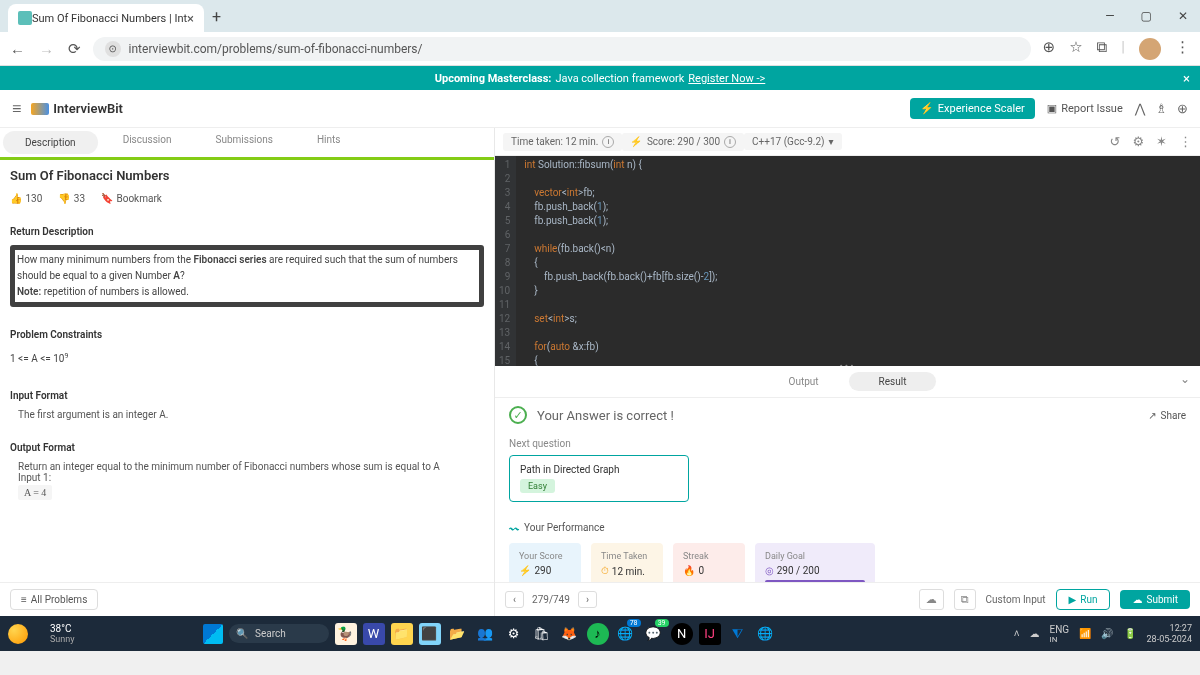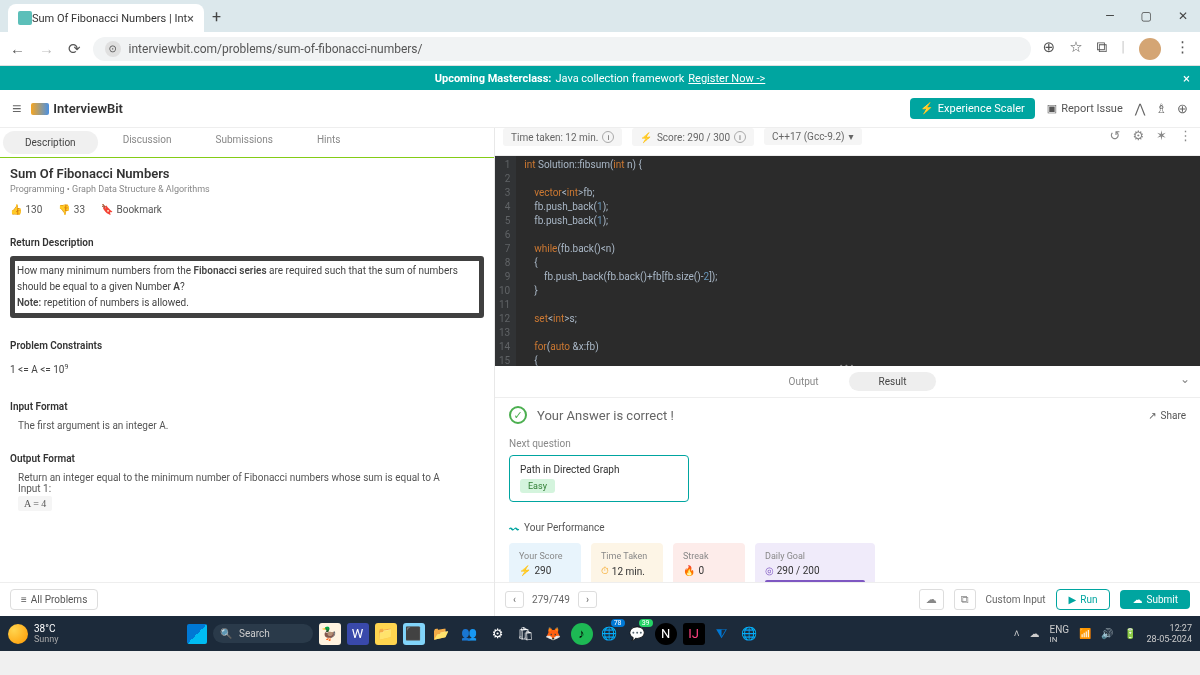--- a/index.html
+++ b/index.html
@@ -34,40 +34,40 @@
 .header-right{margin-left:auto;display:flex;align-items:center;gap:12px}
 .exp-scaler{background:#00a5a0;color:#fff;padding:4px 10px;border-radius:4px;font-size:11px;cursor:pointer;display:flex;align-items:center;gap:4px}
 .report{font-size:11px;color:#555;display:flex;align-items:center;gap:4px;cursor:pointer}
 .header-icons{display:flex;gap:10px;color:#666;font-size:13px}
 .header-icons span{cursor:pointer}
 
 .main{height:488px;display:flex}
 .left{width:495px;background:#fff;display:flex;flex-direction:column;border-right:1px solid #e8e8e8}
 .right{flex:1;display:flex;flex-direction:column;background:#fff}
 
-.ltabs{display:flex;border-bottom:1px solid #84cc16}
+.ltabs{display:flex;border-bottom:3px solid #84cc16}
 .ltab{padding:6px 22px;font-size:10px;color:#888;cursor:pointer}
 .ltab.active{background:#f0f0f0;border-radius:12px;color:#444;margin:3px}
 .lcontent{flex:1;overflow-y:auto;padding:8px 10px}
 .ptitle{font-size:13px;font-weight:600;color:#333}
 .pcrumb{font-size:9px;color:#888;margin-top:3px}
 .badges{display:flex;gap:10px;align-items:center;margin-top:10px}
 .badge{background:#fde8cc;color:#b97309;padding:3px 10px;border-radius:3px;font-size:10px}
 .success{font-size:10px;color:#666}
 .stats{display:flex;gap:16px;margin-top:10px;font-size:10px;color:#555}
 .stats span{cursor:pointer;display:flex;align-items:center;gap:3px}
 .section-title{font-size:10px;font-weight:600;color:#333;margin-top:22px;margin-bottom:8px}
 .desc-box{border:5px solid #404040;padding:2px;border-radius:3px;font-size:10px;color:#444;line-height:1.6}
 .desc-box b{font-weight:600}
 .constraint{font-size:10px;padding:4px 0;color:#444}
 .constraint sup{font-size:7px}
 .iotext{font-size:10px;color:#555;padding-left:8px}
 .code-inline{background:#f5f5f5;padding:2px 6px;font-family:Liberation Serif, serif;border-radius:2px}
 
-.rtop{height:28px;display:flex;align-items:flex-start;padding:0 8px;gap:10px;border-bottom:1px solid #eee;font-size:10px;color:#666}
+.rtop{height:28px;display:flex;align-items:center;padding:0 8px;border-bottom:1px solid #eee;font-size:10px;color:#666}
 .rtop .pill{background:#f5f5f5;padding:3px 8px;border-radius:3px;display:flex;align-items:center;gap:4px}
 .rtop .pill .info{width:12px;height:12px;border:1px solid #aaa;border-radius:50%;display:flex;align-items:center;justify-content:center;font-size:8px}
 .rtop-right{margin-left:auto;display:flex;gap:12px;color:#888;font-size:13px}
 .rtop-right span{cursor:pointer}
 
 .editor{flex:0 0 210px;background:#2b2b2b;color:#a9b7c6;font-family:Consolas,monospace;font-size:10px;overflow:hidden;position:relative;display:flex}
 .gutter{background:#313335;color:#606366;text-align:right;padding:2px 6px 2px 4px;user-select:none;line-height:14px}
 .code{padding:2px 8px;line-height:14px;white-space:pre}
 .kw{color:#cc7832}
 .num{color:#6897bb}
@@ -104,21 +104,21 @@
 .rbottom{height:34px;border-top:1px solid #eee;display:flex;align-items:center;padding:0 10px;gap:8px}
 .pager{display:flex;align-items:center;gap:8px;font-size:10px;color:#666}
 .pagebtn{border:1px solid #ddd;padding:2px 7px;border-radius:3px;cursor:pointer}
 .rbottom-right{margin-left:auto;display:flex;align-items:center;gap:10px}
 .rbottom-right .ricon{color:#888;border:1px solid #ddd;padding:3px 6px;border-radius:3px;font-size:11px;cursor:pointer}
 .ci{font-size:10px;color:#666;cursor:pointer}
 .runbtn{border:1px solid #00a5a0;color:#00a5a0;padding:4px 12px;border-radius:4px;font-size:10px;display:flex;align-items:center;gap:4px;cursor:pointer}
 .submitbtn{background:#00a5a0;color:#fff;padding:4px 12px;border-radius:4px;font-size:10px;display:flex;align-items:center;gap:4px;cursor:pointer}
 
 .taskbar{height:35px;background:#1c2a3a;display:flex;align-items:center;padding:0 8px;color:#fff;font-size:10px;gap:8px}
-.weather{display:flex;align-items:flex-end;gap:6px}
+.weather{display:flex;align-items:flex-end;gap:22px}
 .weather .wicon{width:20px;height:20px;background:radial-gradient(circle at 30% 30%,#ffd54f,#ff9800);border-radius:50%}
 .tb-center{margin-left:120px;display:flex;align-items:center;gap:6px}
 .tb-start{width:20px;height:20px;background:linear-gradient(135deg,#0078d4 0%,#0078d4 50%,#00bcf2 50%);border-radius:2px;cursor:pointer}
 .tb-search{background:#2a3a4a;border-radius:14px;padding:4px 12px 4px 8px;display:flex;align-items:center;gap:6px;color:#ccc;width:100px}
 .tb-icon{width:22px;height:22px;border-radius:3px;cursor:pointer;display:flex;align-items:center;justify-content:center;font-size:13px}
 .tb-right{margin-left:auto;display:flex;align-items:center;gap:10px;color:#ccc}
 .tb-right .sys{cursor:pointer}
 .clock{text-align:right;font-size:9px;line-height:1.2}
 </style>
 </head>
@@ -192,21 +192,20 @@
 
   <div class="left">
     <div class="ltabs">
       <div class="ltab active">Description</div>
       <div class="ltab">Discussion</div>
       <div class="ltab">Submissions</div>
       <div class="ltab">Hints</div>
     </div>
     <div class="lcontent">
       <div class="ptitle">Sum Of Fibonacci Numbers</div>
-      <div class="pcrumb">Programming  •  Graph Data Structure &amp; Algorithms</div>
       <div class="stats">
         <span>👍 <span>130</span></span>
         <span>👎 <span>33</span></span>
         <span>🔖 <span>Bookmark</span></span>
       </div>
       <div class="section-title">Return Description</div>
       <div class="desc-box">
         <span>How many minimum numbers from the </span><b>Fibonacci series</b><span> are required such that the sum of numbers should be equal to a given Number </span><b>A</b><span>?</span><br>
         <b>Note:</b><span> repetition of numbers is allowed.</span>
       </div>

